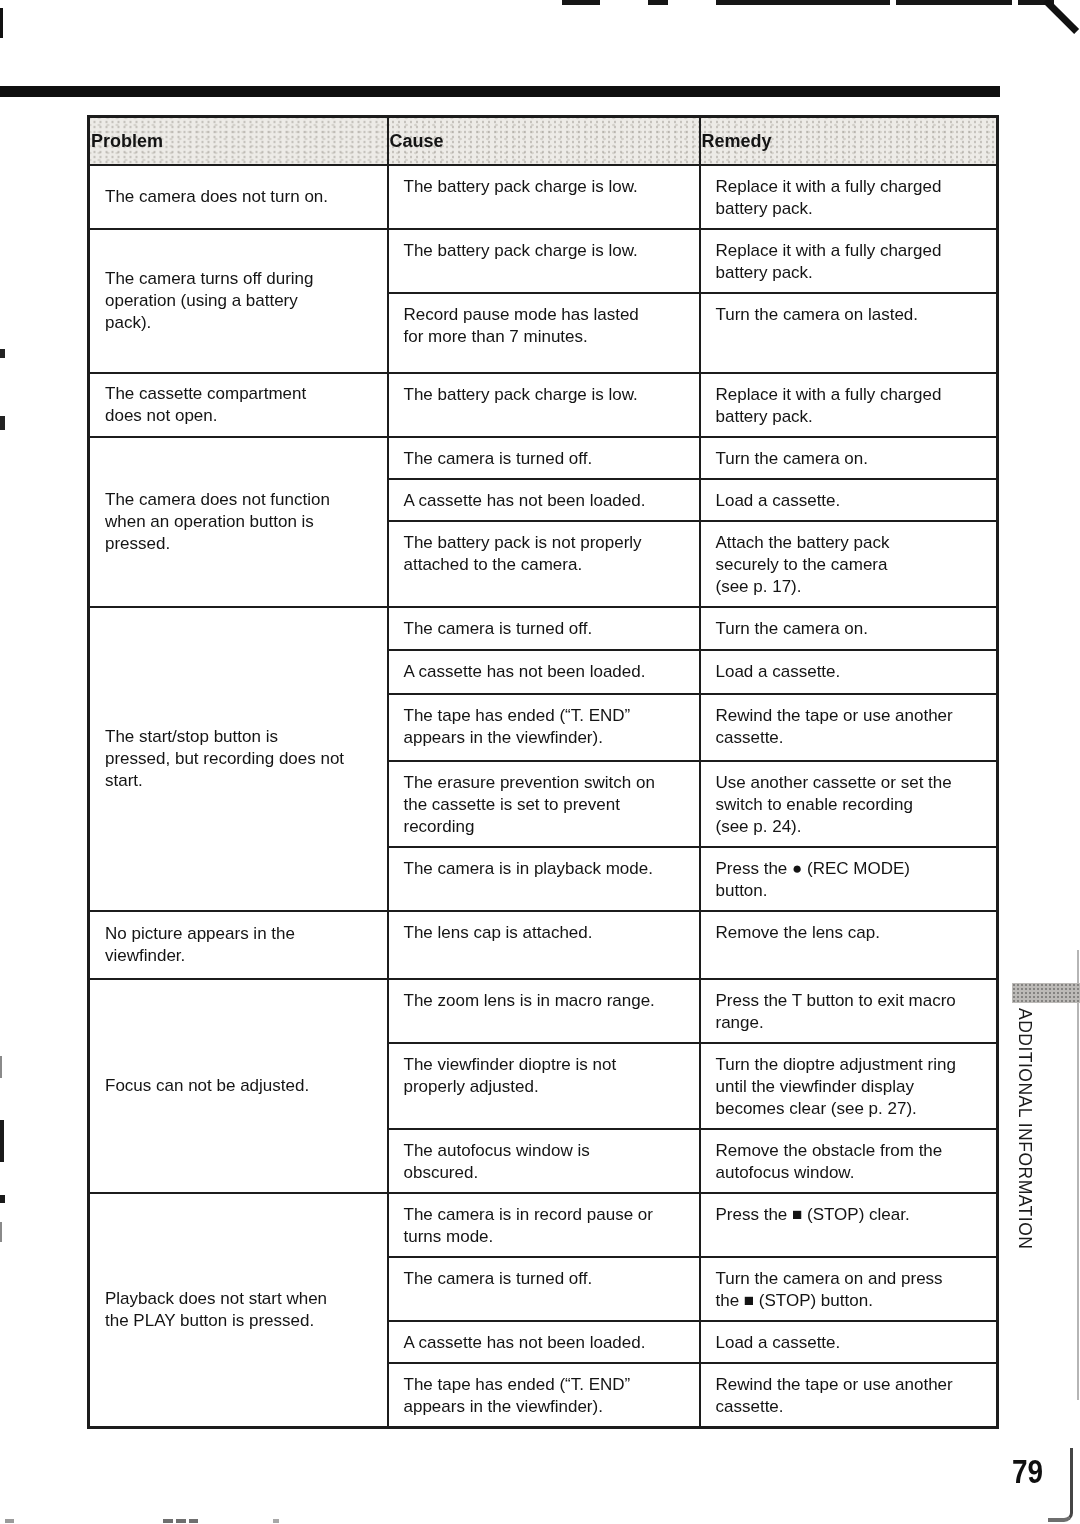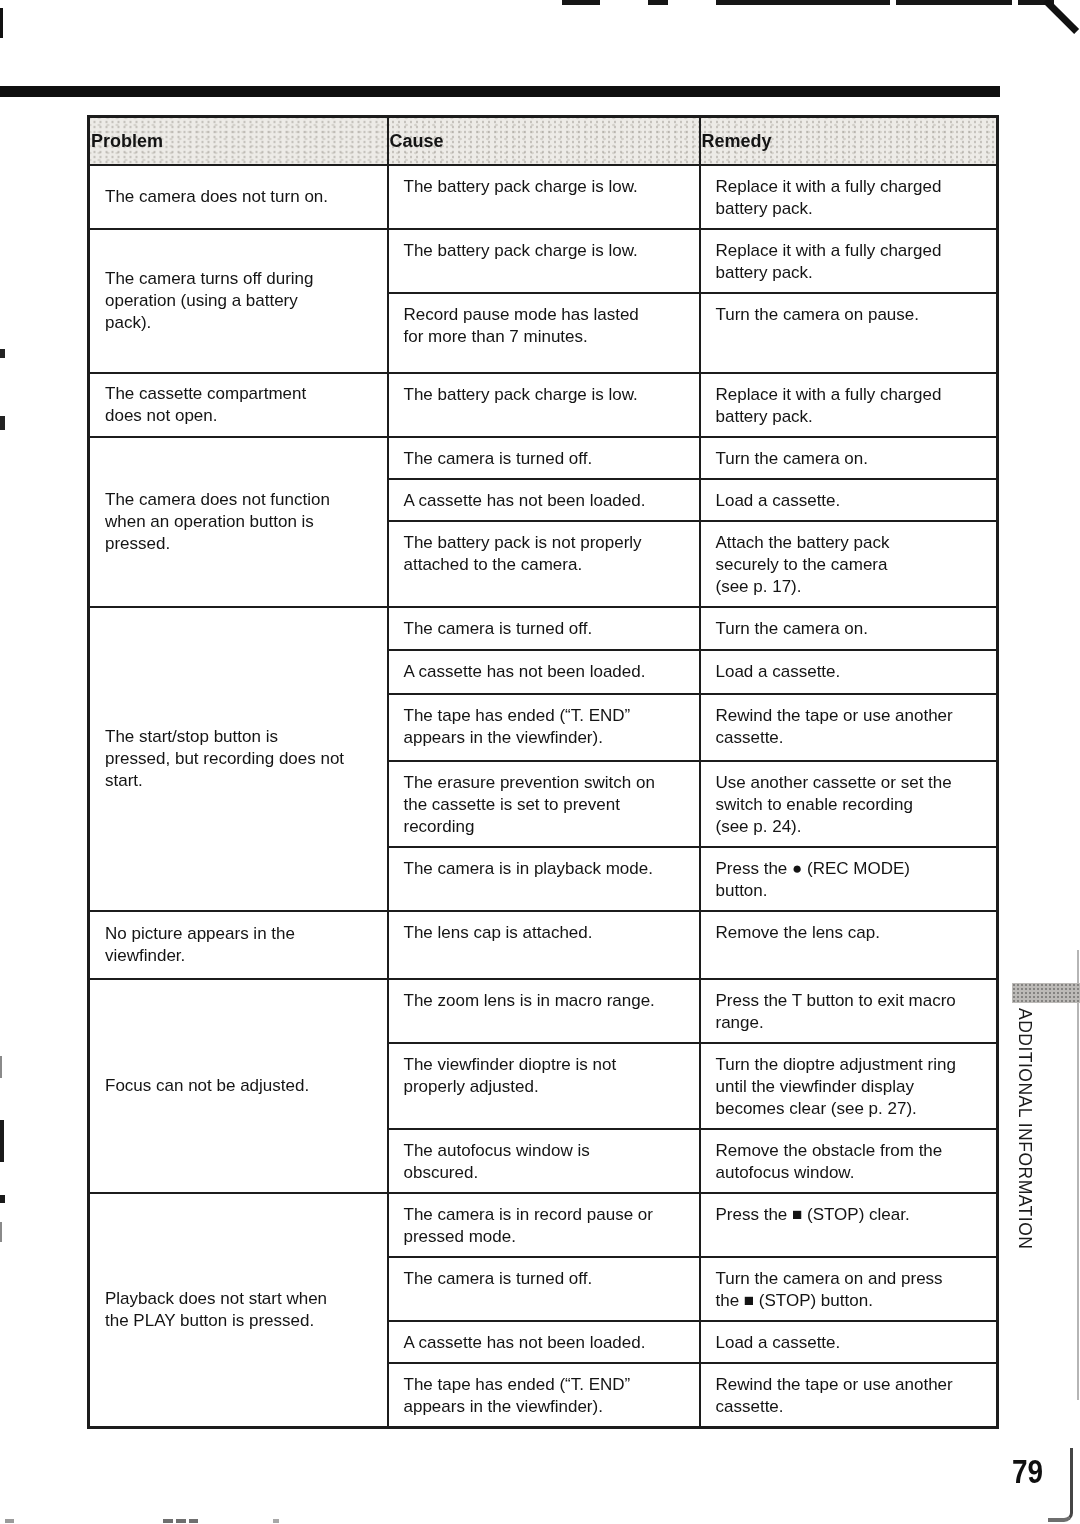--- a/index.html
+++ b/index.html
@@ -122,21 +122,21 @@
         <td class="problem" rowspan="2">The camera turns off during
 operation (using a battery
 pack).</td>
         <td class="cause">The battery pack charge is low.</td>
         <td class="remedy">Replace it with a fully charged
 battery pack.</td>
       </tr>
       <tr style="height: 80px;">
         <td class="cause">Record pause mode has lasted
 for more than 7 minutes.</td>
-        <td class="remedy">Turn the camera on pause.</td>
+        <td class="remedy">Turn the camera on lasted.</td>
       </tr>
       <tr style="height: 61px;">
         <td class="problem" rowspan="1">The cassette compartment
 does not open.</td>
         <td class="cause">The battery pack charge is low.</td>
         <td class="remedy">Replace it with a fully charged
 battery pack.</td>
       </tr>
       <tr style="height: 41px;">
         <td class="problem" rowspan="3">The camera does not function
@@ -208,21 +208,21 @@
       <tr style="height: 63px; padding-left: 48px;">
         <td class="cause">The autofocus window is
 obscured.</td>
         <td class="remedy">Remove the obstacle from the
 autofocus window.</td>
       </tr>
       <tr style="height: 64px;">
         <td class="problem" rowspan="4">Playback does not start when
 the PLAY button is pressed.</td>
         <td class="cause">The camera is in record pause or
-pressed mode.</td>
+turns mode.</td>
         <td class="remedy">Press the ■ (STOP) clear.</td>
       </tr>
       <tr style="height: 62px;">
         <td class="cause">The camera is turned off.</td>
         <td class="remedy">Turn the camera on and press
 the ■ (STOP) button.</td>
       </tr>
       <tr style="height: 42px;">
         <td class="cause">A cassette has not been loaded.</td>
         <td class="remedy">Load a cassette.</td>

